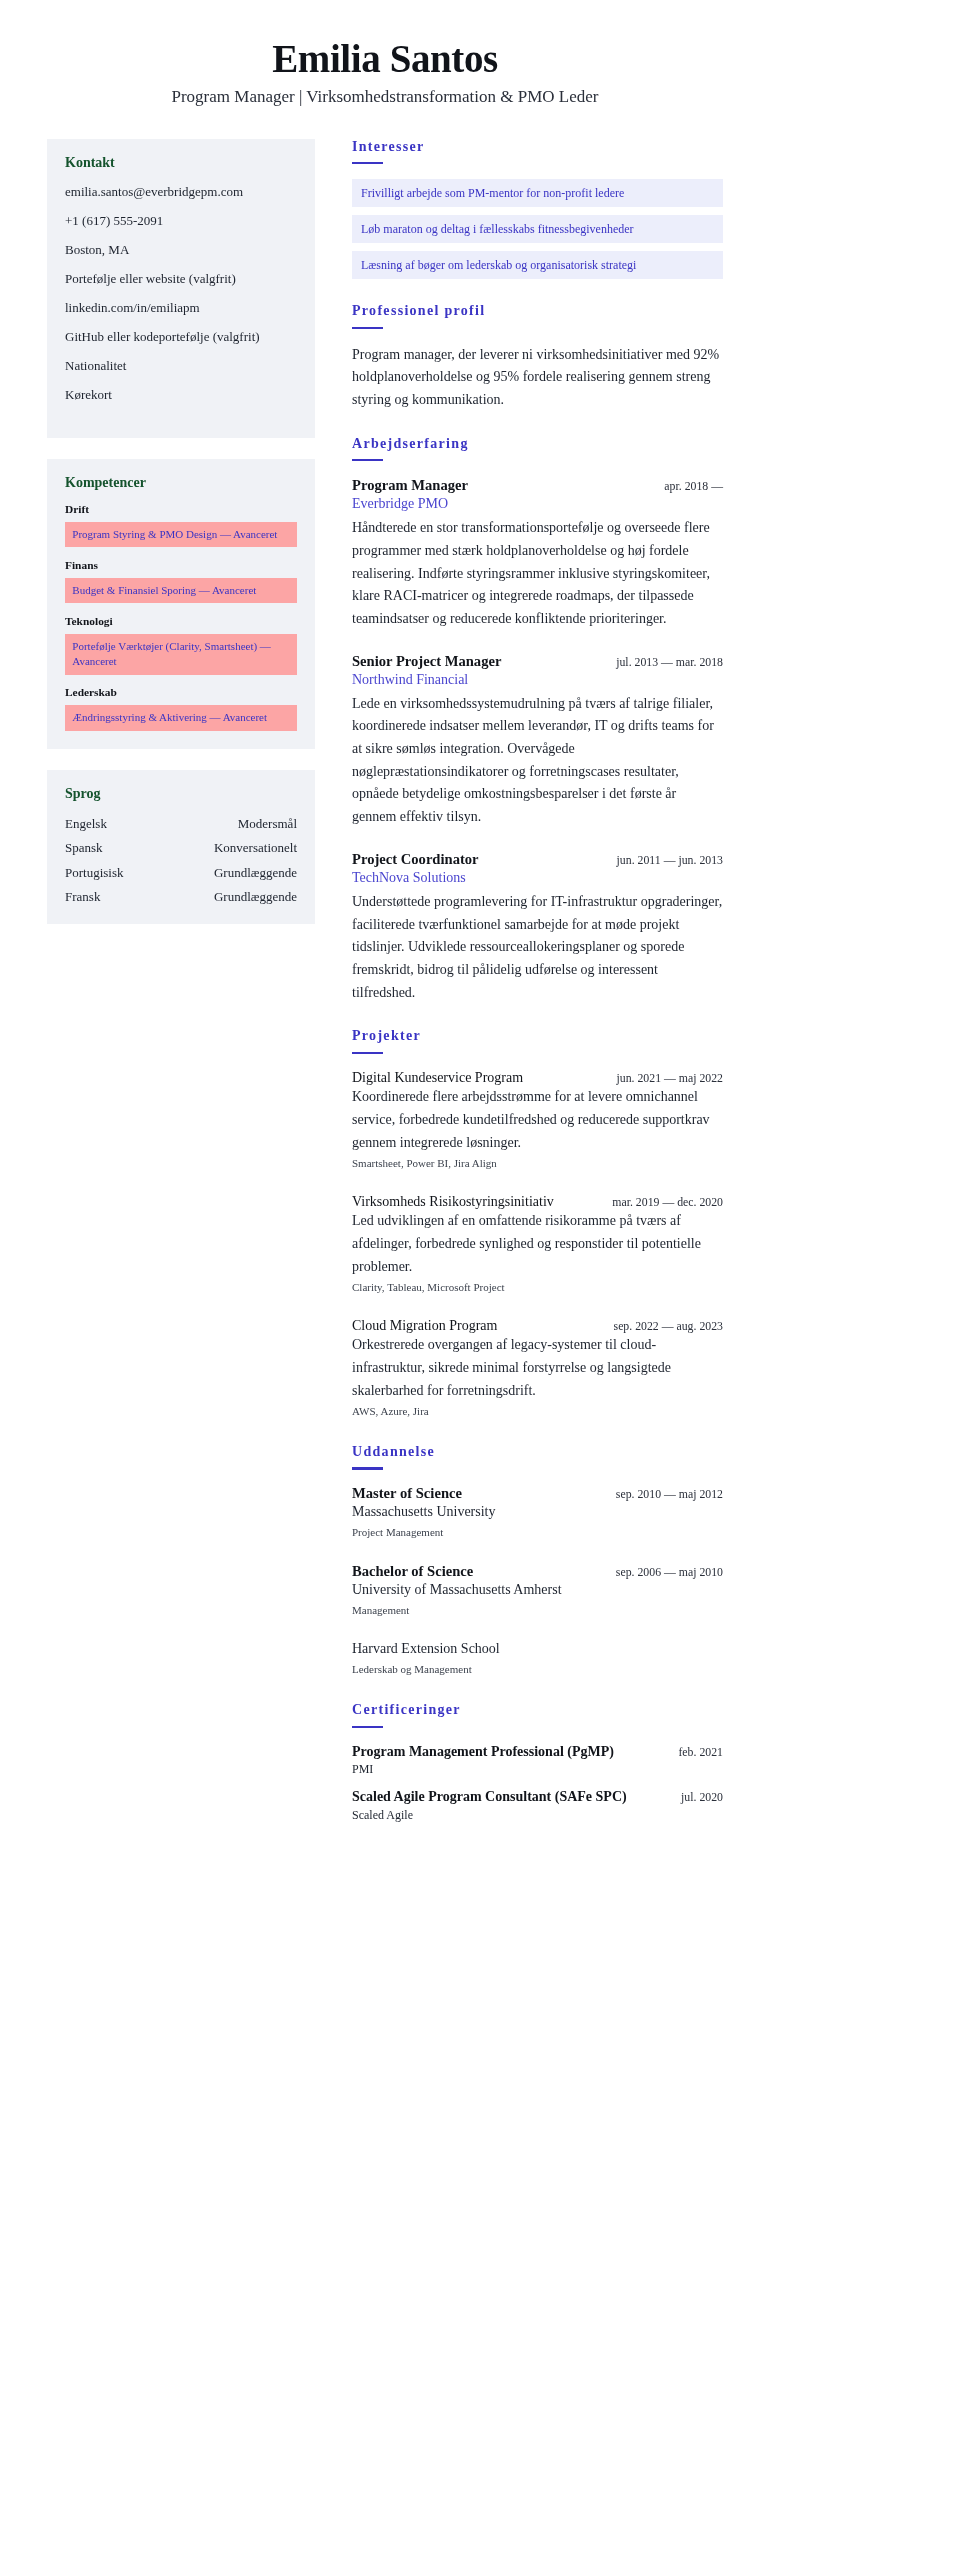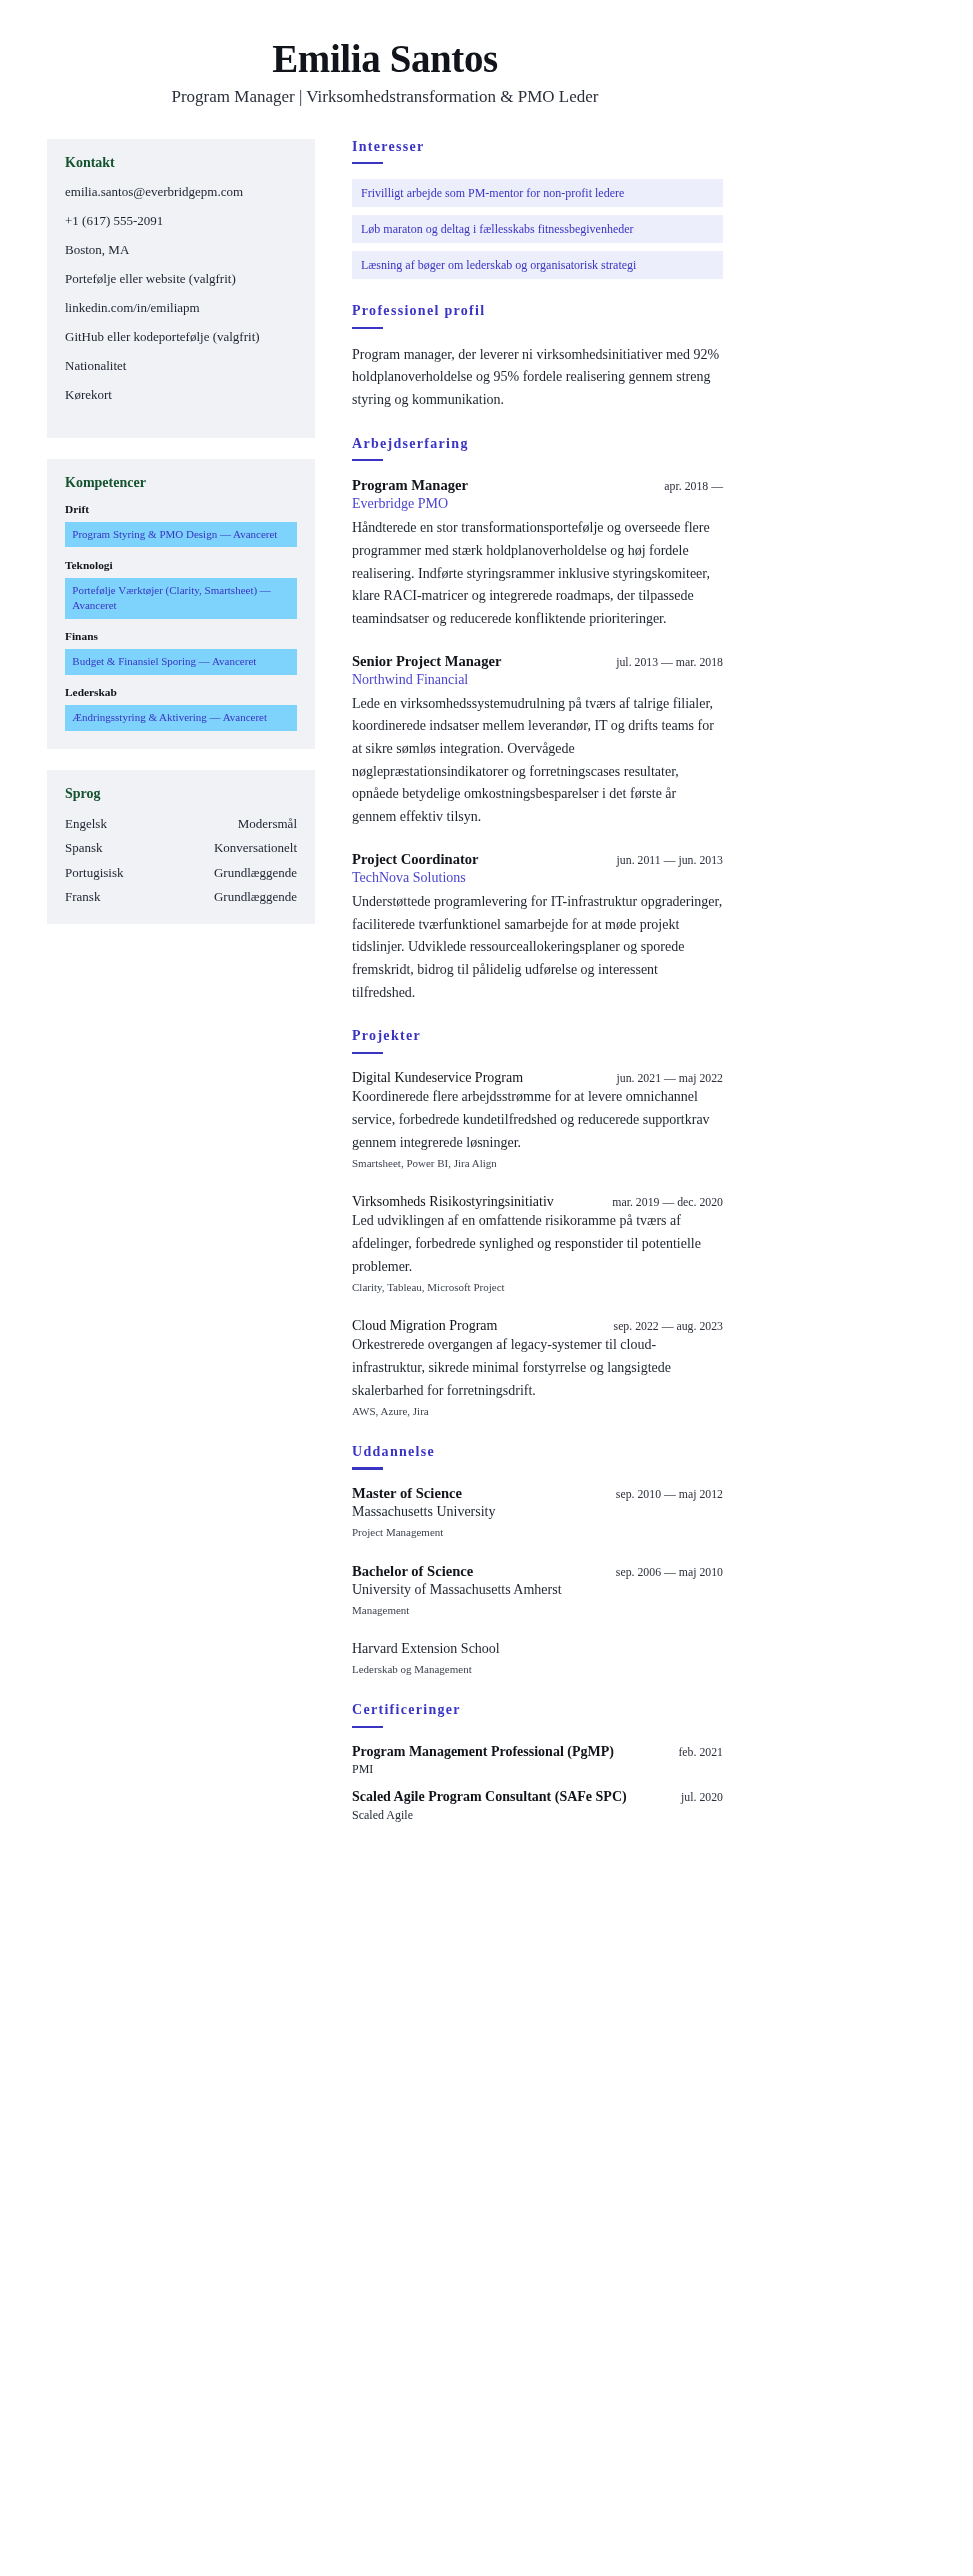--- a/index.html
+++ b/index.html
@@ -31,21 +31,21 @@
   .card{background:#f0f2f6;padding:16px 18px 18px 18px;margin-bottom:21px;box-sizing:border-box;}
   .card-title{font-size:14px;font-weight:bold;color:#14532d;margin:0 0 11.4px 0;line-height:1.2;}
   .contact-line{font-size:13px;line-height:1.42;color:#1d232e;margin:0 0 10.6px 0;white-space:nowrap;}
   .contact-line.wrap{white-space:normal;}
   .contact-line:last-child{margin-bottom:15px;}
 
   .skill-group{margin-bottom:11.4px;}
   .skill-group:last-child{margin-bottom:0;}
   .skill-cat{font-size:11.4px;font-weight:bold;color:#11141a;margin:0 0 5.7px 0;line-height:1.2;}
   .skill-pill{
-    background:#7dd3fc;color:#3a34c4;font-size:11px;line-height:1.4;
+    background:#fca5a5;color:#3a34c4;font-size:11px;line-height:1.4;
     padding:4.9px 7.3px;box-sizing:border-box;display:block;
   }
 
   .lang-row{display:flex;justify-content:space-between;align-items:baseline;font-size:13px;line-height:1.5;margin-bottom:4.9px;}
   .lang-row:last-child{margin-bottom:0;}
   .lang-name{color:#1d232e;white-space:nowrap;}
   .lang-level{color:#1d232e;white-space:nowrap;}
 
   
   .section{margin-bottom:24px;}
@@ -108,26 +108,26 @@
       </section>
 
       <section class="card">
         <h2 class="card-title">Kompetencer</h2>
 
         <div class="skill-group">
           <div class="skill-cat">Drift</div>
           <span class="skill-pill">Program Styring &amp; PMO Design — Avanceret</span>
         </div>
         <div class="skill-group">
+          <div class="skill-cat">Finans</div>
+          <span class="skill-pill">Budget &amp; Finansiel Sporing — Avanceret</span>
+        </div>
+        <div class="skill-group">
           <div class="skill-cat">Teknologi</div>
           <span class="skill-pill">Portefølje Værktøjer (Clarity, Smartsheet) — Avanceret</span>
-        </div>
-        <div class="skill-group">
-          <div class="skill-cat">Finans</div>
-          <span class="skill-pill">Budget &amp; Finansiel Sporing — Avanceret</span>
         </div>
         <div class="skill-group">
           <div class="skill-cat">Lederskab</div>
           <span class="skill-pill">Ændringsstyring &amp; Aktivering — Avanceret</span>
         </div>
       </section>
 
       <section class="card">
         <h2 class="card-title">Sprog</h2>
         <div class="lang-row">

